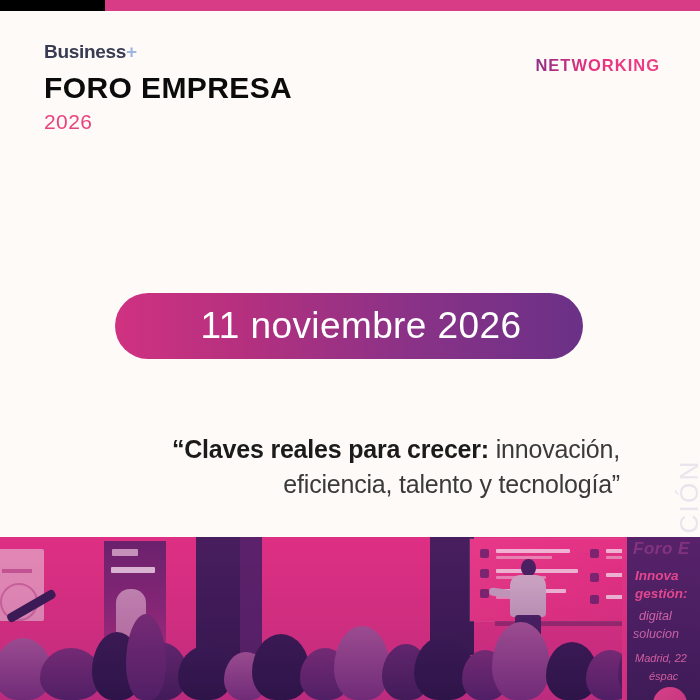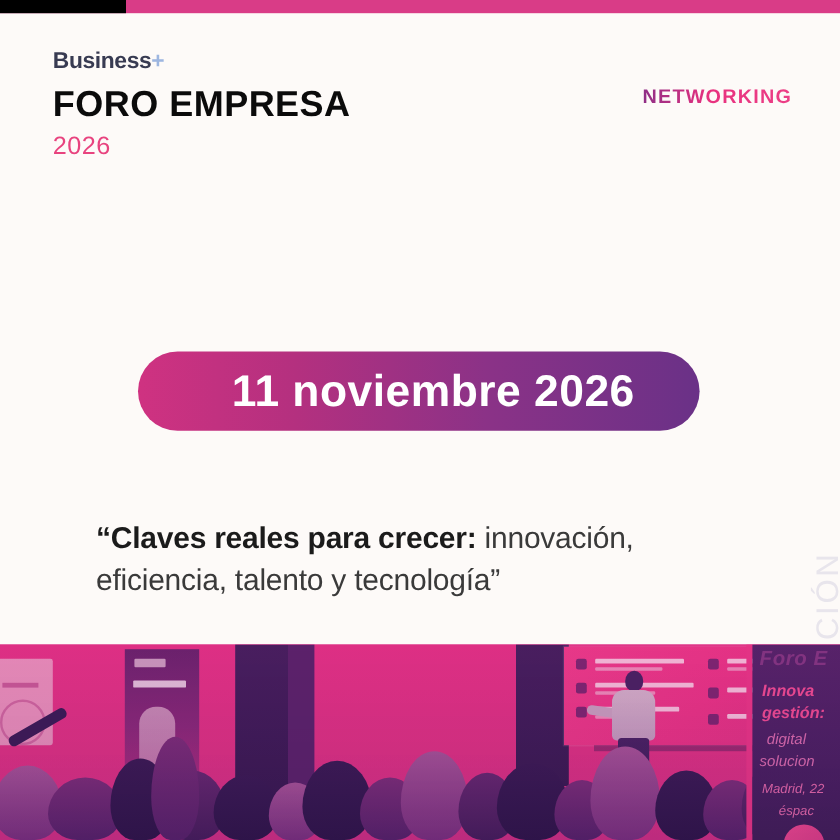--- a/index.html
+++ b/index.html
@@ -79,21 +79,20 @@
     letter-spacing: 1.0px;
     line-height: 1.42;
   }
   .congreso .l1 { color: #5b2a7e; display: block; }
   .congreso .l2 {
     display: block;
     background: linear-gradient(90deg, #8e2e86 0%, #e8317f 45%, #ec3f86 100%);
     -webkit-background-clip: text;
     background-clip: text;
     color: transparent;
-    margin-top: 16px;
   }
 
   
   .sidetext {
     position: absolute;
     right: -2px;
     top: 178px;
     width: 340px;
     transform: rotate(-90deg);
     transform-origin: right top;
@@ -133,31 +132,31 @@
     height: 66px;
     border-radius: 33px;
     background: linear-gradient(90deg, #cf3281 0%, #b4307f 28%, #8b3287 62%, #6a3187 100%);
     display: flex;
     align-items: center;
     justify-content: center;
   }
   .datepill span {
     color: #ffffff;
     font-size: 37px;
-    font-weight: 700;
+    font-weight: 400;
     letter-spacing: 0.4px;
     margin-left: 24px;
   }
 
   .tagline {
     position: absolute;
     left: 80px;
     right: 80px;
     top: 432px;
-    text-align: left;
+    text-align: right;
     font-size: 25px;
     color: #2e2e2e;
     line-height: 1.38;
     letter-spacing: -0.2px;
   }
   .tagline .strong { font-weight: bold; color: #1b1b1b; }
   .tagline .light  { font-weight: 400; color: #3a3a3a; }
 
   
   .photoband {

